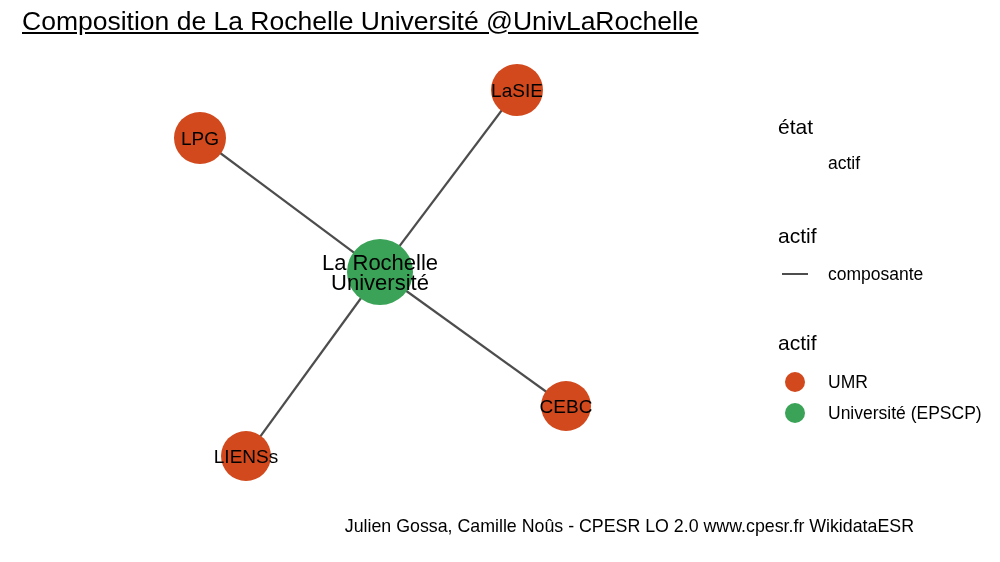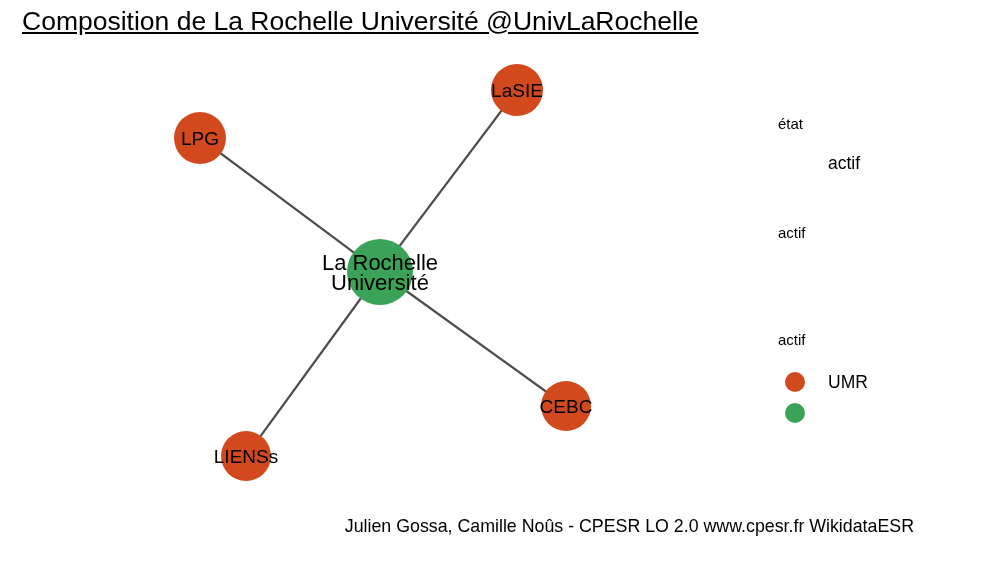--- a/index.html
+++ b/index.html
@@ -1,21 +1,21 @@
 <!DOCTYPE html>
 <html><head>
 <meta charset="utf-8">
 <style>
   html,body{margin:0;padding:0;}
   body{width:1000px;height:562px;background:#ffffff;font-family:"Liberation Sans",sans-serif;position:relative;overflow:hidden;color:#000;}
   .title{position:absolute;left:22px;top:5.5px;font-size:26.5px;text-decoration:underline;}
   svg.graph{position:absolute;left:0;top:0;}
   .graph text{font-family:"Liberation Sans",sans-serif;}
   .legend{position:absolute;left:778px;top:0;width:222px;height:562px;}
-  .legend-title{position:absolute;left:0;font-size:15px;}
+  .legend-title{position:absolute;left:0;font-size:21px;}
   .legend-item{position:absolute;left:0;display:flex;align-items:center;height:22px;}
   .legend-key{width:34px;display:flex;align-items:center;justify-content:center;flex:none;}
   .legend-label{font-size:17.5px;margin-left:16px;white-space:nowrap;}
   .key-dot{width:20px;height:20px;border-radius:50%;}
   .key-line{width:26px;height:2px;}
   .caption{position:absolute;left:4px;top:516px;width:910px;text-align:right;font-size:17.8px;}
 </style>
 </head>
 <body>
 
@@ -40,28 +40,35 @@
   </svg>
 
 <div class="legend">
   <div class="legend-title" style="top:115px">état</div>
   <div class="legend-item" style="top:152px">
     <span class="legend-key"></span>
     <span class="legend-label">actif</span>
   </div>
 
   <div class="legend-title" style="top:224px">actif</div>
+  <div class="legend-item" style="top:263px">
+    <span class="legend-key">
+        <span class="key-line" style="background:#4d4d4d"></span>
+      </span>
+    <span class="legend-label">composante</span>
+  </div>
 
   <div class="legend-title" style="top:331px">actif</div>
   <div class="legend-item" style="top:371px">
     <span class="legend-key">
         <span class="key-dot" style="background:#d1491c"></span>
       </span>
     <span class="legend-label">UMR</span>
   </div>
   <div class="legend-item" style="top:402px">
     <span class="legend-key">
         <span class="key-dot" style="background:#3aa357"></span>
       </span>
+    <span class="legend-label">Université (EPSCP)</span>
   </div>
 </div>
 
 <div class="caption">Julien Gossa, Camille Noûs - CPESR LO 2.0 www.cpesr.fr WikidataESR</div>
 
 </body></html>

